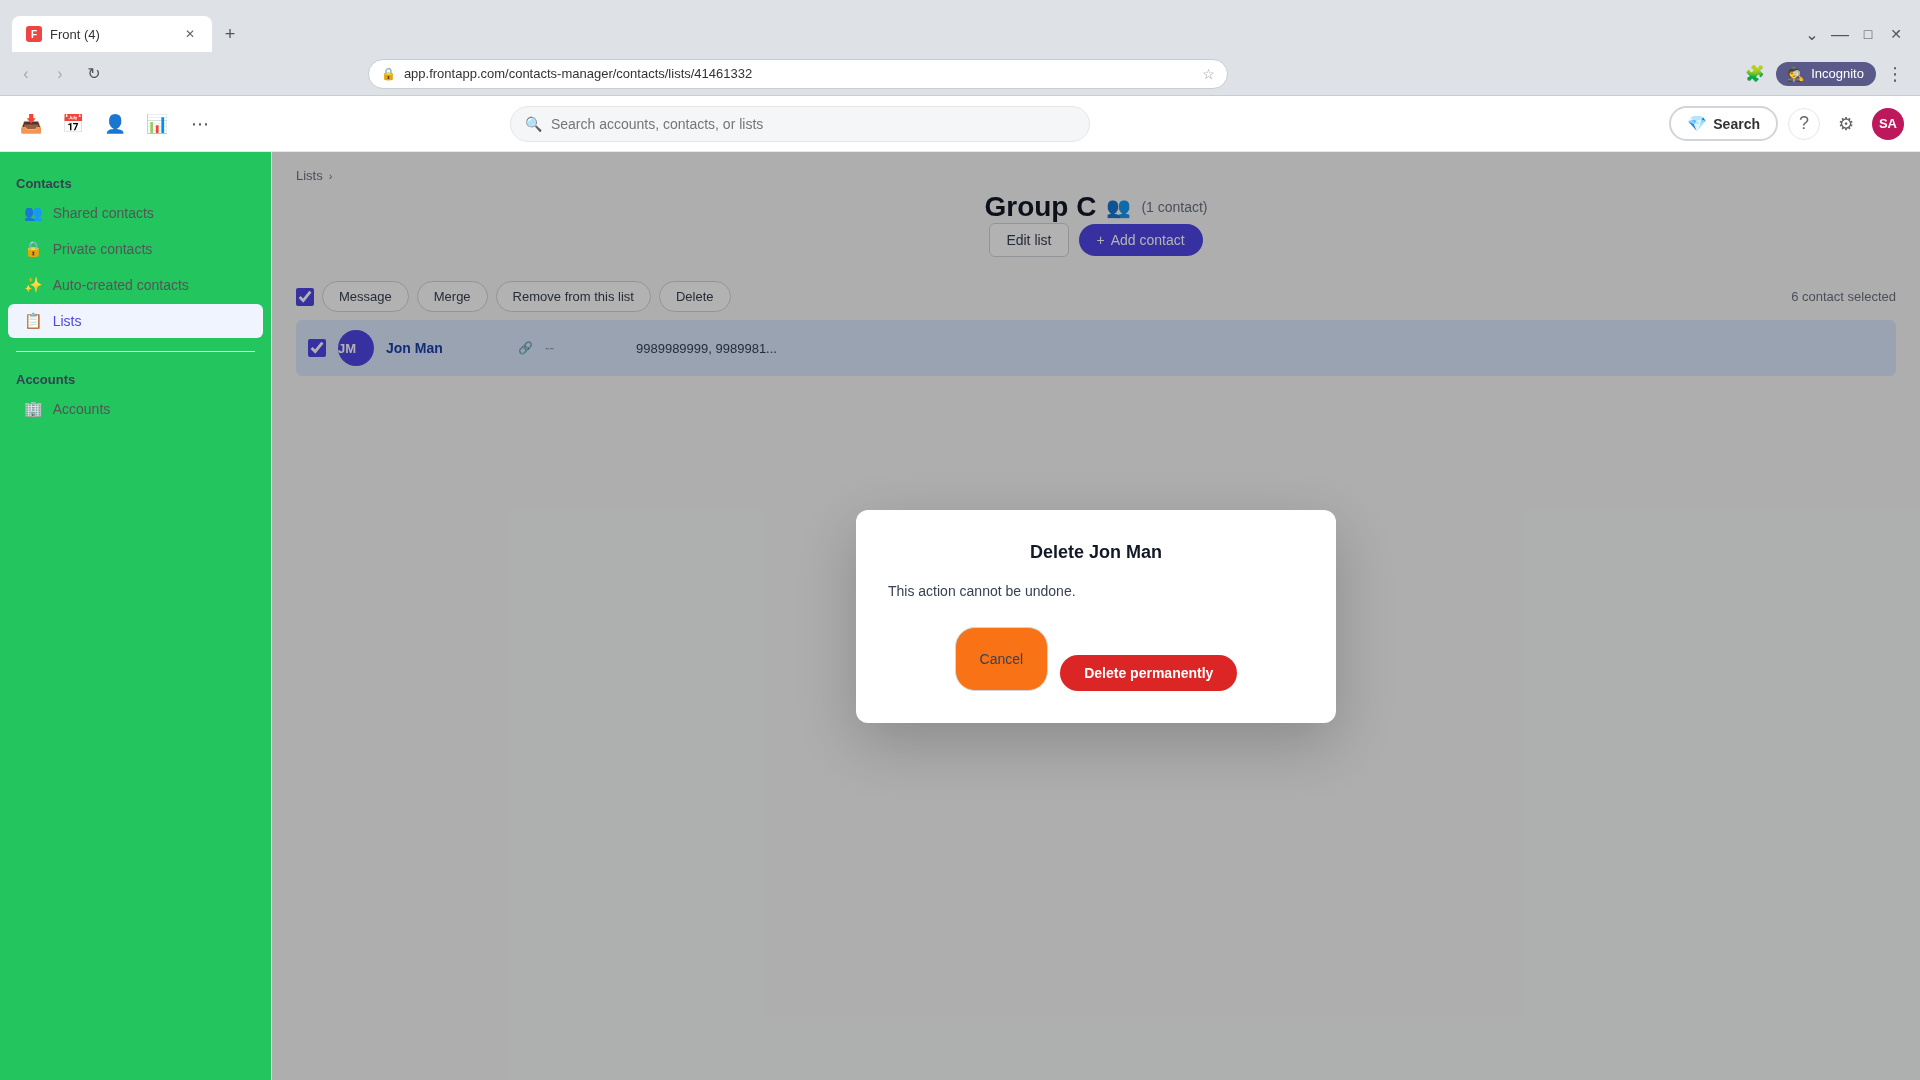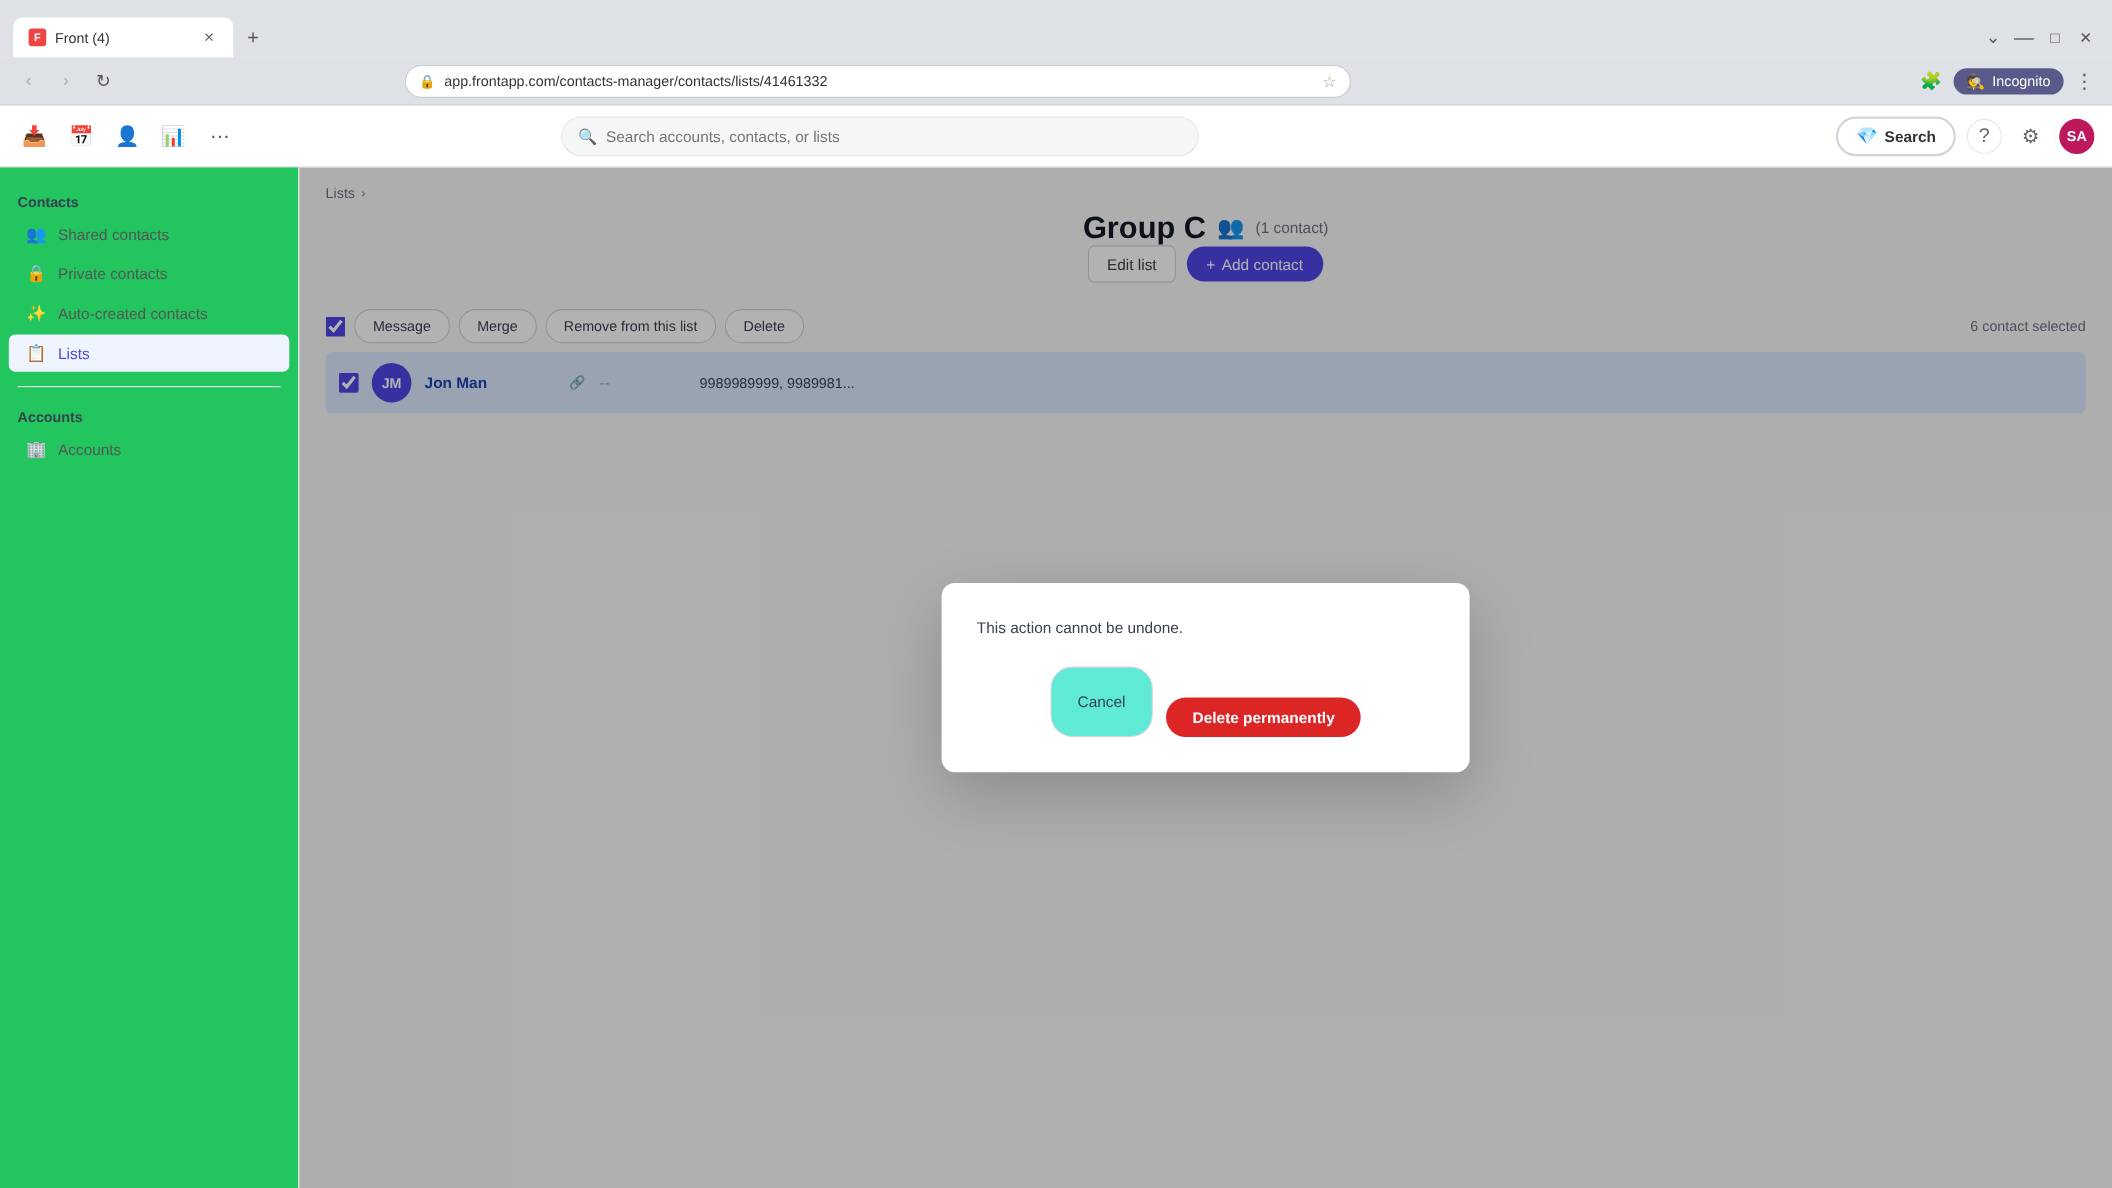--- a/index.html
+++ b/index.html
@@ -125,35 +125,36 @@
         <button style="background:white;border:1px solid #d1d5db;border-radius:20px;padding:7px 16px;font-size:13px;cursor:pointer;color:#374151;font-weight:500;">Message</button>
         <button style="background:white;border:1px solid #d1d5db;border-radius:20px;padding:7px 16px;font-size:13px;cursor:pointer;color:#374151;font-weight:500;">Merge</button>
         <button style="background:white;border:1px solid #d1d5db;border-radius:20px;padding:7px 16px;font-size:13px;cursor:pointer;color:#374151;font-weight:500;">Remove from this list</button>
         <button style="background:white;border:1px solid #d1d5db;border-radius:20px;padding:7px 16px;font-size:13px;cursor:pointer;color:#374151;font-weight:500;">Delete</button>
         <span style="margin-left:auto;font-size:13px;color:#6b7280;">6 contact selected</span>
       </div>
 
       <div style="padding:0 24px;">
         <div style="display:flex;align-items:center;background:#dbeafe;border-radius:6px;padding:10px 12px;gap:12px;">
           <input type="checkbox" checked="" style="width: 18px; height: 18px; accent-color: rgb(79, 70, 229); cursor: pointer; flex-shrink: 0;">
-          <div style="width:36px;height:36px;border-radius:50%;background:#4f46e5;display:flex;align-items:center;justify-content:center;color:white;font-size:13px;font-weight:600;flex-shrink:0;">
+          <div style="width:36px;height:36px;border-radius:50%;background:#4f46e5;display:flex;align-items:center;justify-content:flex-start;color:white;font-size:13px;font-weight:600;flex-shrink:0;">
             <span>JM</span>
           </div>
           <span style="font-size:14px;font-weight:600;color:#1e40af;min-width:120px;display:flex;align-items:center;gap:6px;">Jon Man</span>
           <span style="font-size:12px;color:#6b7280;">🔗</span>
           <span style="color:#9ca3af;font-size:14px;min-width:40px;">--</span>
           <span style="font-size:13px;color:#374151;min-width:180px;text-align:right;">9989989999, 9989981...</span>
         </div>
       </div>
 
       <div style="position:absolute;top:0;left:0;right:0;bottom:0;background:rgba(0,0,0,0.3);display:flex;align-items:center;justify-content:center;z-index:100;">
         <div style="background:white;border-radius:12px;padding:32px 28px;width:480px;box-shadow:0 20px 60px rgba(0,0,0,0.2);">
+          <div style="font-size:18px;font-weight:600;color:#111827;text-align:center;margin-bottom:20px;">Delete Jon Man</div>
           <div style="font-size:14px;color:#374151;margin-bottom:28px;text-align:left;padding:0 4px;">This action cannot be undone.</div>
           <div style="display:flex;justify-content:center;gap:12px;">
-            <button style="background:#5eead4;border:1px solid #d1d5db;border-radius:20px;padding:10px 24px;font-size:14px;cursor:pointer;color:#374151;font-weight:500;">Cancel</button>
+            <button style="background:#f97316;border:1px solid #d1d5db;border-radius:20px;padding:10px 24px;font-size:14px;cursor:pointer;color:#374151;font-weight:500;">Cancel</button>
             <button style="background:#dc2626;color:white;border:none;border-radius:20px;padding:10px 24px;font-size:14px;cursor:pointer;font-weight:600;margin-top:28px;">Delete permanently</button>
           </div>
         </div>
       </div>
 
     </div>
   </div>
 
 </div>
 

